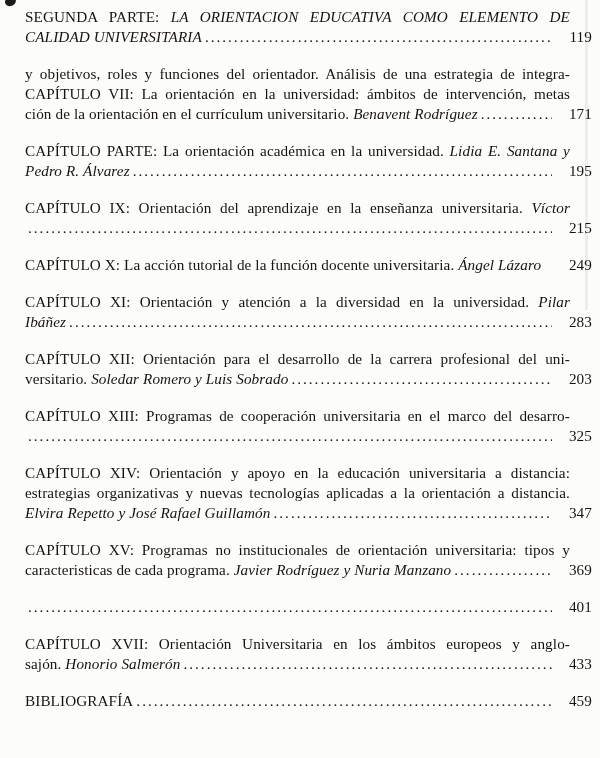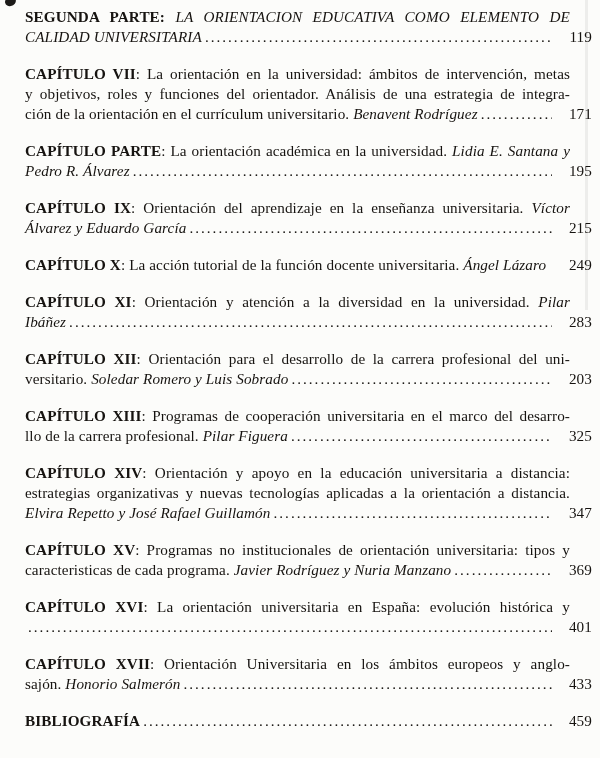--- a/index.html
+++ b/index.html
@@ -42,21 +42,21 @@
     overflow: hidden;
     white-space: nowrap;
     letter-spacing: 2px;
     margin: 0 12px 0 3px;
   }
   .pagenum {
     text-align: right;
     min-width: 28px;
     flex: 0 0 auto;
   }
-  .seg-b { font-weight: bold; margin-top: 40px; }
+  .seg-b { font-weight: normal; margin-top: 40px; }
   .seg-i { font-style: italic; }
   .smudge {
     position: absolute; left: 5px; top: -3px;
     width: 11px; height: 9px;
     background: #1c1a18;
     border-radius: 55% 45% 60% 50%;
     transform: rotate(-12deg);
   }
   .streak {
     position: absolute; right: 12px; top: 0;
@@ -73,40 +73,39 @@
 <div class="toc">
     <div class="entry">
       <div class="line justify"><span class="seg-b">SEGUNDA PARTE: </span><span class="seg-i">LA ORIENTACION EDUCATIVA COMO ELEMENTO DE</span></div>
       <div class="line final">
         <span class="text"><span class="seg-i">CALIDAD UNIVERSITARIA </span></span>
         <span class="leader">............................................................................................................................................................................................................................</span>
         <span class="pagenum">119</span>
       </div>
     </div>
     <div class="entry">
+      <div class="line justify"><span class="seg-r">y objetivos, roles y funciones del orientador. Análisis de una estrategia de integra-</span></div>
       <div class="line justify"><span class="seg-b">CAPÍTULO VII</span><span class="seg-r">: La orientación en la universidad: ámbitos de intervención, metas</span></div>
-      <div class="line justify"><span class="seg-r">y objetivos, roles y funciones del orientador. Análisis de una estrategia de integra-</span></div>
       <div class="line final">
         <span class="text"><span class="seg-r">ción de la orientación en el currículum universitario. </span><span class="seg-i">Benavent Rodríguez</span></span>
         <span class="leader">............................................................................................................................................................................................................................</span>
         <span class="pagenum">171</span>
       </div>
     </div>
     <div class="entry">
       <div class="line justify"><span class="seg-b">CAPÍTULO PARTE</span><span class="seg-r">: La orientación académica en la universidad. </span><span class="seg-i">Lidia E. Santana y</span></div>
       <div class="line final">
         <span class="text"><span class="seg-i">Pedro R. Álvarez</span></span>
         <span class="leader">............................................................................................................................................................................................................................</span>
         <span class="pagenum">195</span>
       </div>
     </div>
     <div class="entry">
       <div class="line justify"><span class="seg-b">CAPÍTULO IX</span><span class="seg-r">: Orientación del aprendizaje en la enseñanza universitaria. </span><span class="seg-i">Víctor</span></div>
       <div class="line final">
-        <span class="text"><span class="seg-i">Álvarez y Eduardo García</span></span>
         <span class="leader">............................................................................................................................................................................................................................</span>
         <span class="pagenum">215</span>
       </div>
     </div>
     <div class="entry">
       <div class="line final">
         <span class="text"><span class="seg-b">CAPÍTULO X</span><span class="seg-r">: La acción tutorial de la función docente universitaria. </span><span class="seg-i">Ángel Lázaro</span></span>
         <span class="leader"></span>
         <span class="pagenum">249</span>
       </div>
@@ -123,21 +122,20 @@
       <div class="line justify"><span class="seg-b">CAPÍTULO XII</span><span class="seg-r">: Orientación para el desarrollo de la carrera profesional del uni-</span></div>
       <div class="line final">
         <span class="text"><span class="seg-r">versitario. </span><span class="seg-i">Soledar Romero y Luis Sobrado </span></span>
         <span class="leader">............................................................................................................................................................................................................................</span>
         <span class="pagenum">203</span>
       </div>
     </div>
     <div class="entry">
       <div class="line justify"><span class="seg-b">CAPÍTULO XIII</span><span class="seg-r">: Programas de cooperación universitaria en el marco del desarro-</span></div>
       <div class="line final">
-        <span class="text"><span class="seg-r">llo de la carrera profesional. </span><span class="seg-i">Pilar Figuera </span></span>
         <span class="leader">............................................................................................................................................................................................................................</span>
         <span class="pagenum">325</span>
       </div>
     </div>
     <div class="entry">
       <div class="line justify"><span class="seg-b">CAPÍTULO XIV</span><span class="seg-r">: Orientación y apoyo en la educación universitaria a distancia:</span></div>
       <div class="line justify"><span class="seg-r">estrategias organizativas y nuevas tecnologías aplicadas a la orientación a distancia.</span></div>
       <div class="line final">
         <span class="text"><span class="seg-i">Elvira Repetto y José Rafael Guillamón </span></span>
         <span class="leader">............................................................................................................................................................................................................................</span>
@@ -146,21 +144,20 @@
     </div>
     <div class="entry">
       <div class="line justify"><span class="seg-b">CAPÍTULO XV</span><span class="seg-r">: Programas no institucionales de orientación universitaria: tipos y</span></div>
       <div class="line final">
         <span class="text"><span class="seg-r">caracteristicas de cada programa. </span><span class="seg-i">Javier Rodríguez y Nuria Manzano </span></span>
         <span class="leader">............................................................................................................................................................................................................................</span>
         <span class="pagenum">369</span>
       </div>
     </div>
     <div class="entry">
-      <div class="line justify"><span class="seg-b">CAPÍTULO XVI</span><span class="seg-r">: La orientación universitaria en España: evolución histórica y</span></div>
       <div class="line final">
         <span class="leader">............................................................................................................................................................................................................................</span>
         <span class="pagenum">401</span>
       </div>
     </div>
     <div class="entry">
       <div class="line justify"><span class="seg-b">CAPÍTULO XVII</span><span class="seg-r">: Orientación Universitaria en los ámbitos europeos y anglo-</span></div>
       <div class="line final">
         <span class="text"><span class="seg-r">sajón. </span><span class="seg-i">Honorio Salmerón</span></span>
         <span class="leader">............................................................................................................................................................................................................................</span>

